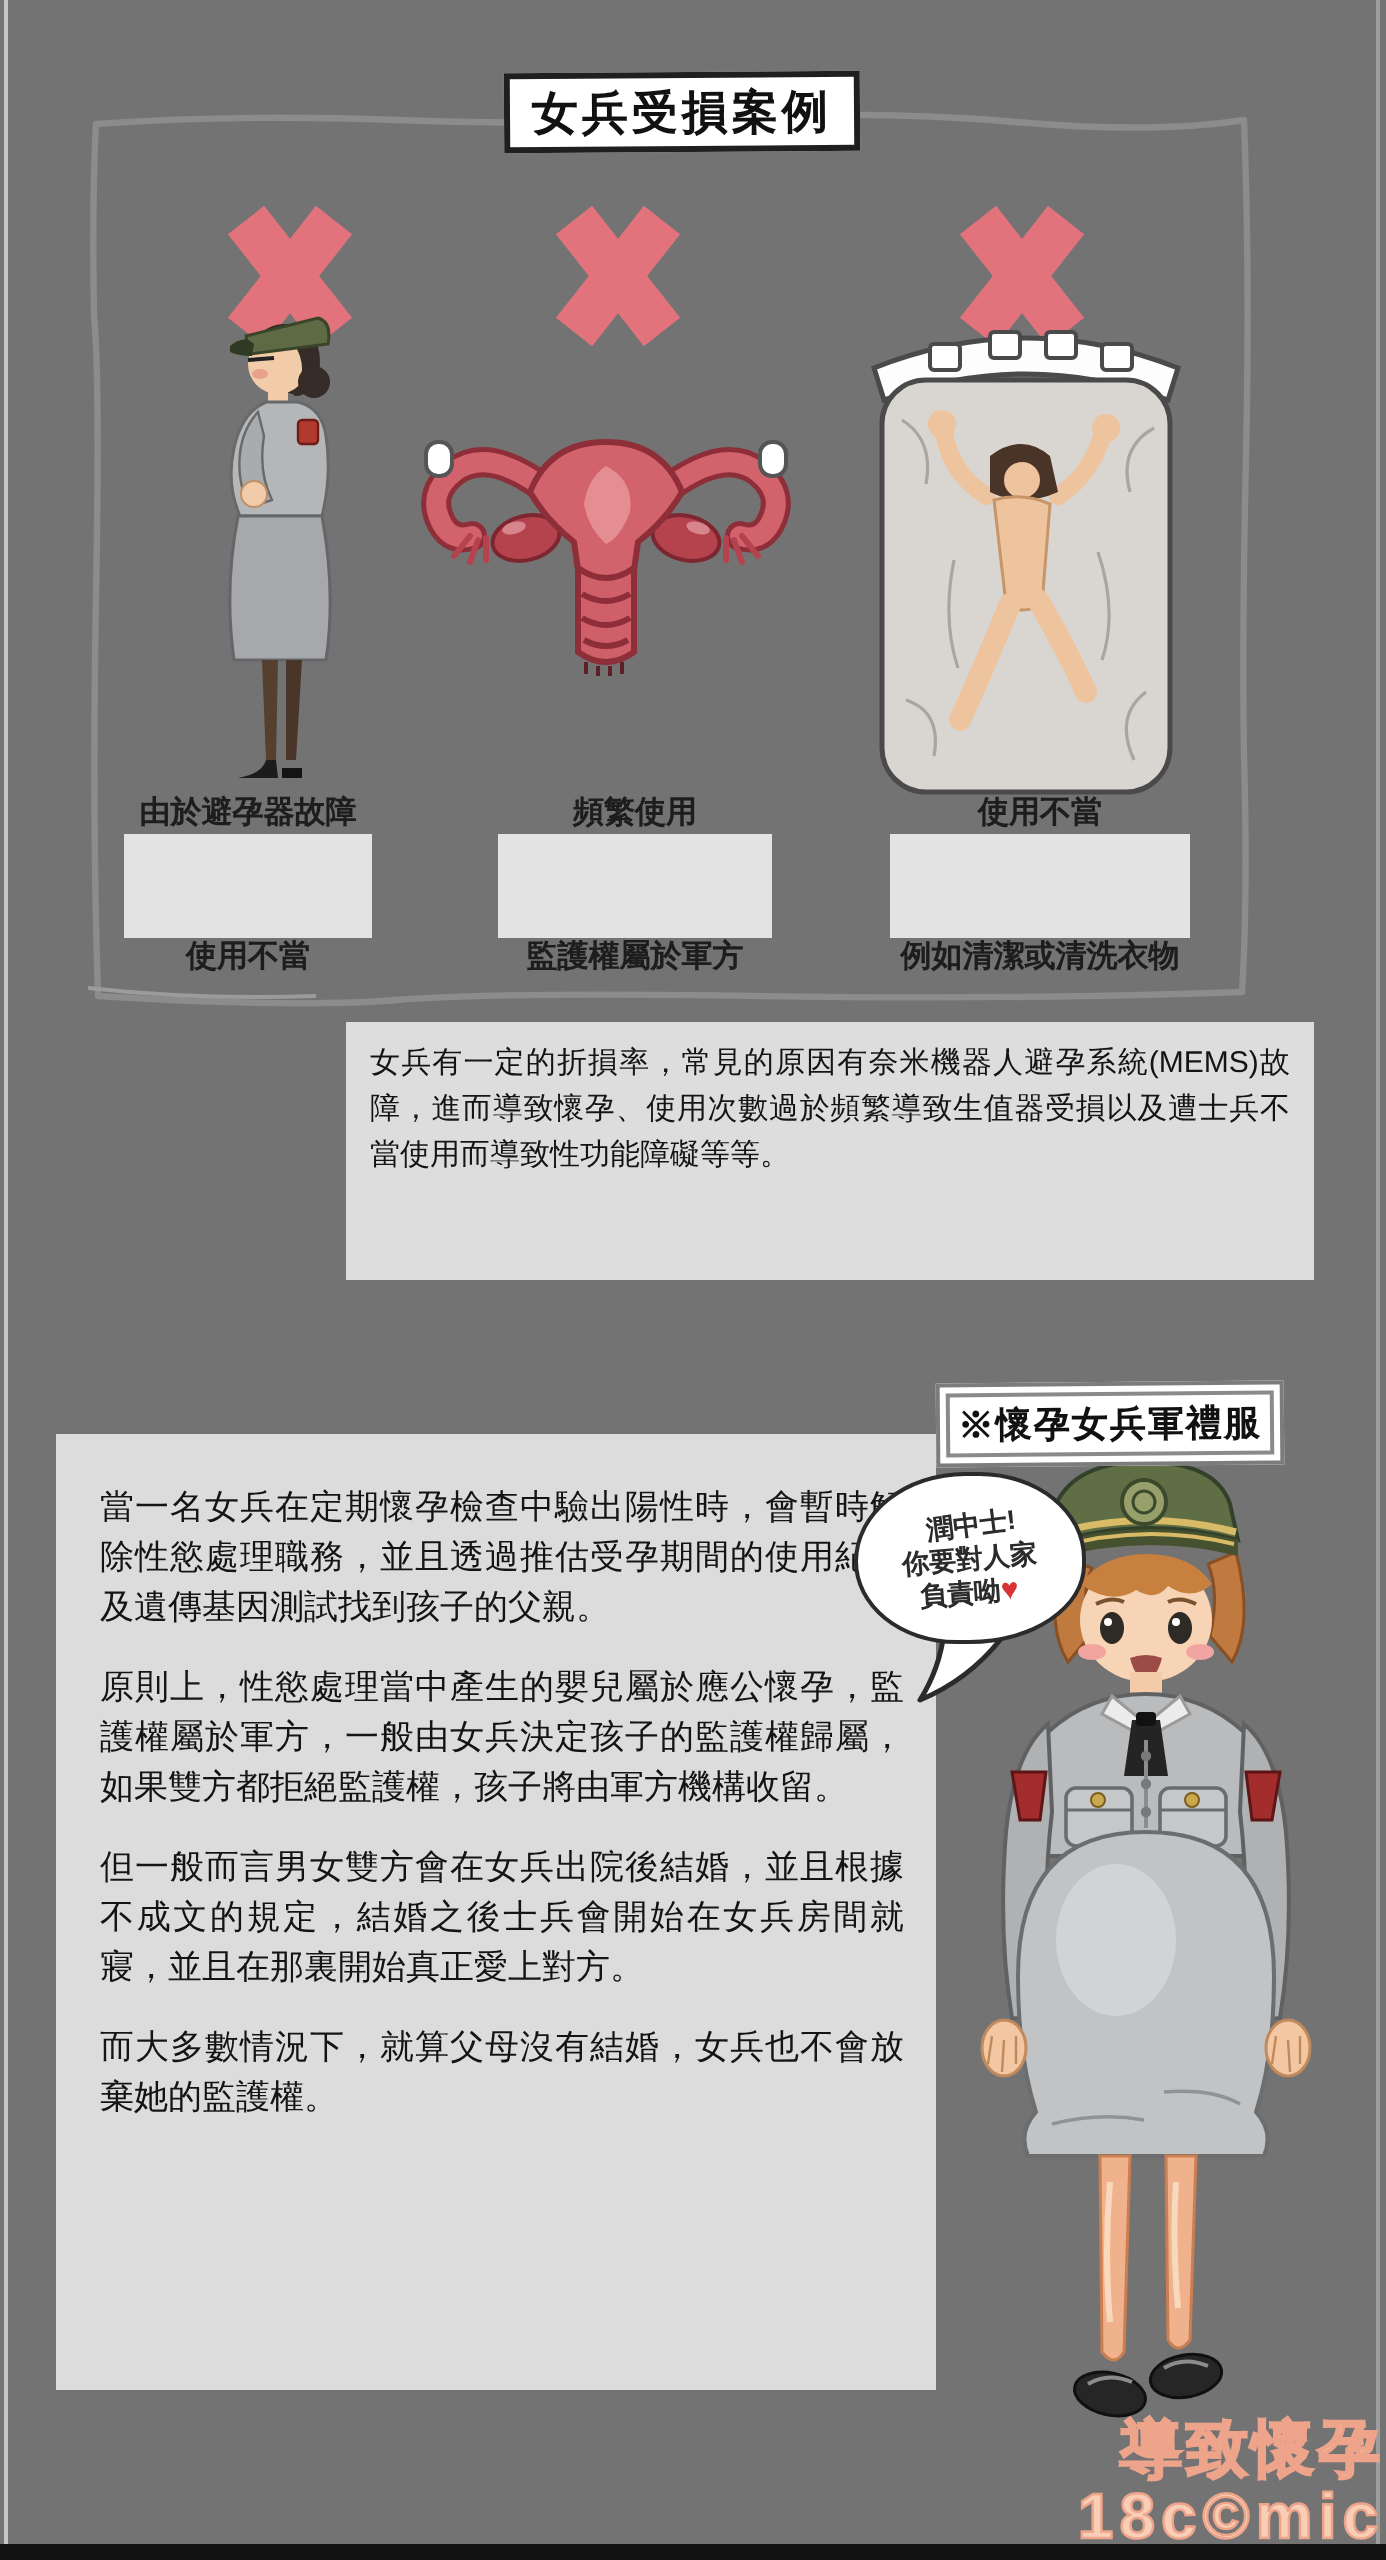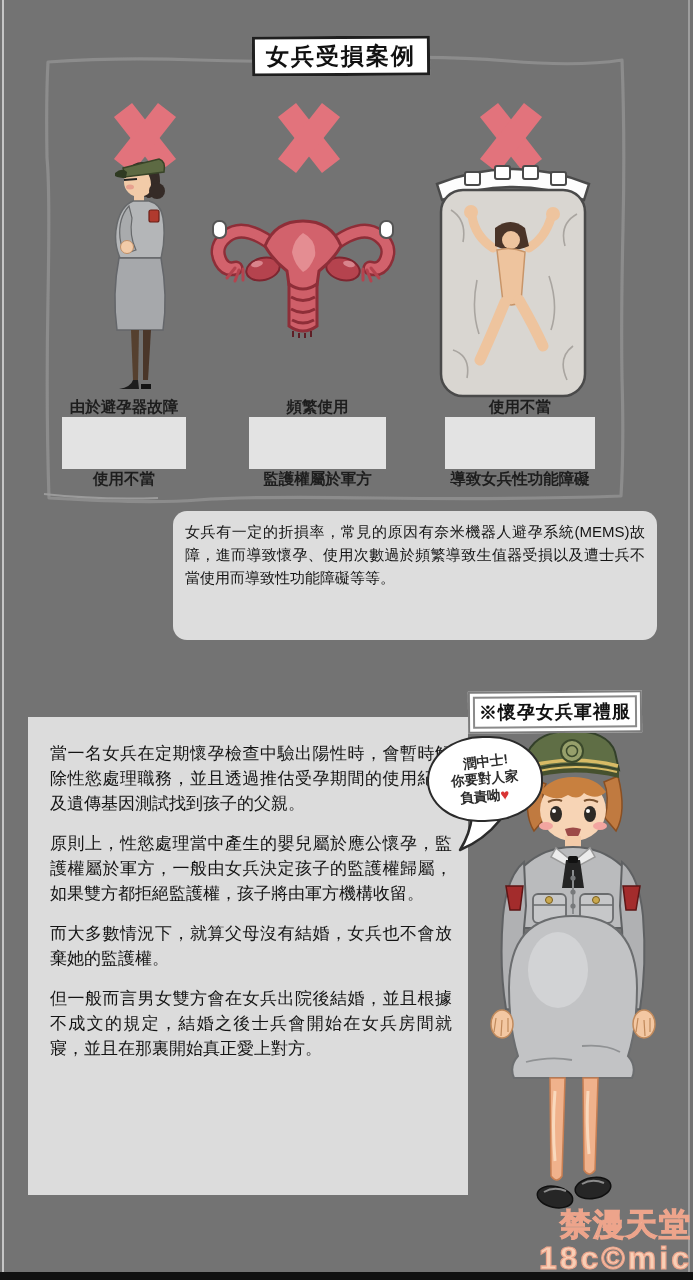--- a/index.html
+++ b/index.html
@@ -39,21 +39,21 @@
     font-size:15.5px;font-weight:700;line-height:24px;color:#1d1d1d;text-align:center;gap:48px;
   }
   .caption-1{left:62px;top:417px;width:124px;height:52px;}
   .caption-2{left:249px;top:417px;width:137px;height:52px;}
   .caption-3{left:445px;top:417px;width:150px;height:52px;}
 
   .summary-block{
     position:absolute;left:173px;top:511px;width:484px;height:129px;
     box-sizing:border-box;background:#dddddd;padding:9px 12px;
     font-size:15px;line-height:23px;font-weight:500;color:#141414;
-    text-align:justify;z-index:2;border-radius:14px;
+    text-align:justify;z-index:2;
   }
   .summary-block p{margin:0;}
 
   .uniform-label{
     position:absolute;left:468px;top:691px;width:174px;height:42px;
     box-sizing:border-box;border:2px solid #7c7c7c;padding:3px;background:#fff;
     transform:rotate(-0.5deg);z-index:3;
   }
   .uniform-label .inner{
     width:100%;height:100%;box-sizing:border-box;border:2px solid #8a8a8a;
@@ -189,21 +189,21 @@
   <div class="caption caption-1">
     <span>由於避孕器故障</span>
     <span>使用不當</span>
   </div>
   <div class="caption caption-2">
     <span>頻繁使用</span>
     <span>監護權屬於軍方</span>
   </div>
   <div class="caption caption-3">
     <span>使用不當</span>
-    <span>導致女兵性功能障礙</span>
+    <span>例如清潔或清洗衣物</span>
   </div>
 
   <div class="summary-block">
     <p>女兵有一定的折損率，常見的原因有奈米機器人避孕系統(MEMS)故障，進而導致懷孕、使用次數過於頻繁導致生值器受損以及遭士兵不當使用而導致性功能障礙等等。</p>
   </div>
 
   <div class="uniform-label">
     <div class="inner">※懷孕女兵軍禮服</div>
   </div>
 
@@ -214,22 +214,22 @@
     <span class="bl bl1">潤中士!</span>
     <span class="bl bl2">你要對人家</span>
     <span class="bl bl3">
       <span>負責呦</span><span class="heart">♥</span>
     </span>
   </div>
 
   <div class="body-block">
     <p>當一名女兵在定期懷孕檢查中驗出陽性時，會暫時解除性慾處理職務，並且透過推估受孕期間的使用紀錄及遺傳基因測試找到孩子的父親。</p>
     <p>原則上，性慾處理當中產生的嬰兒屬於應公懷孕，監護權屬於軍方，一般由女兵決定孩子的監護權歸屬，如果雙方都拒絕監護權，孩子將由軍方機構收留。</p>
+    <p>但一般而言男女雙方會在女兵出院後結婚，並且根據不成文的規定，結婚之後士兵會開始在女兵房間就寢，並且在那裏開始真正愛上對方。</p>
     <p>而大多數情況下，就算父母沒有結婚，女兵也不會放棄她的監護權。</p>
-    <p>但一般而言男女雙方會在女兵出院後結婚，並且根據不成文的規定，結婚之後士兵會開始在女兵房間就寢，並且在那裏開始真正愛上對方。</p>
   </div>
 
   <svg class="soldier2" width="230" height="507" viewBox="0 0 230 507">
     <path d="M70,52 Q63,88 74,105 L85,92 Q80,70 86,58 Z" fill="#c07a40" stroke="#8a4f22" stroke-width="1.5"></path>
     <path d="M158,50 Q167,86 156,105 L145,92 Q150,70 144,56 Z" fill="#c07a40" stroke="#8a4f22" stroke-width="1.5"></path>
     <ellipse cx="113" cy="84" rx="33" ry="31" fill="#f7d4b5"></ellipse>
     <path d="M80,66 Q92,51 113,51 Q136,51 146,66 Q136,75 124,67 Q118,75 108,69 Q96,77 80,66 Z" fill="#c8803f"></path>
     <ellipse cx="96" cy="88" rx="6" ry="8" fill="#2e2a26"></ellipse>
     <ellipse cx="130" cy="88" rx="6" ry="8" fill="#2e2a26"></ellipse>
     <circle cx="94" cy="85" r="2" fill="#fff"></circle>
@@ -273,19 +273,19 @@
     <path d="M123,352 L138,352 L135,444 Q129,452 124,444 Z" fill="#f0b28c" stroke="#c97f52" stroke-width="1.5"></path>
     <path d="M95,365 Q92,400 95,435" stroke="#f9d9bd" stroke-width="3" fill="none"></path>
     <path d="M128,365 Q126,395 129,428" stroke="#f9d9bd" stroke-width="3" fill="none"></path>
     <ellipse cx="95" cy="471" rx="18" ry="10.5" transform="rotate(12 95 471)" fill="#262626" stroke="#101010" stroke-width="1.5"></ellipse>
     <ellipse cx="133" cy="462" rx="18" ry="10.5" transform="rotate(-10 133 462)" fill="#262626" stroke="#101010" stroke-width="1.5"></ellipse>
     <path d="M84,466 Q94,460 106,465" stroke="#8c8c8c" stroke-width="2" fill="none"></path>
     <path d="M122,458 Q132,452 144,457" stroke="#8c8c8c" stroke-width="2" fill="none"></path>
   </svg>
 
   <div class="watermark">
-    <div class="w1">禁漫天堂</div>
+    <div class="w1">導致懷孕</div>
     <div class="w2">18c©mic</div>
   </div>
 
   <div class="edge edge-bottom"></div>
 
 </div>
 
 </body></html>

